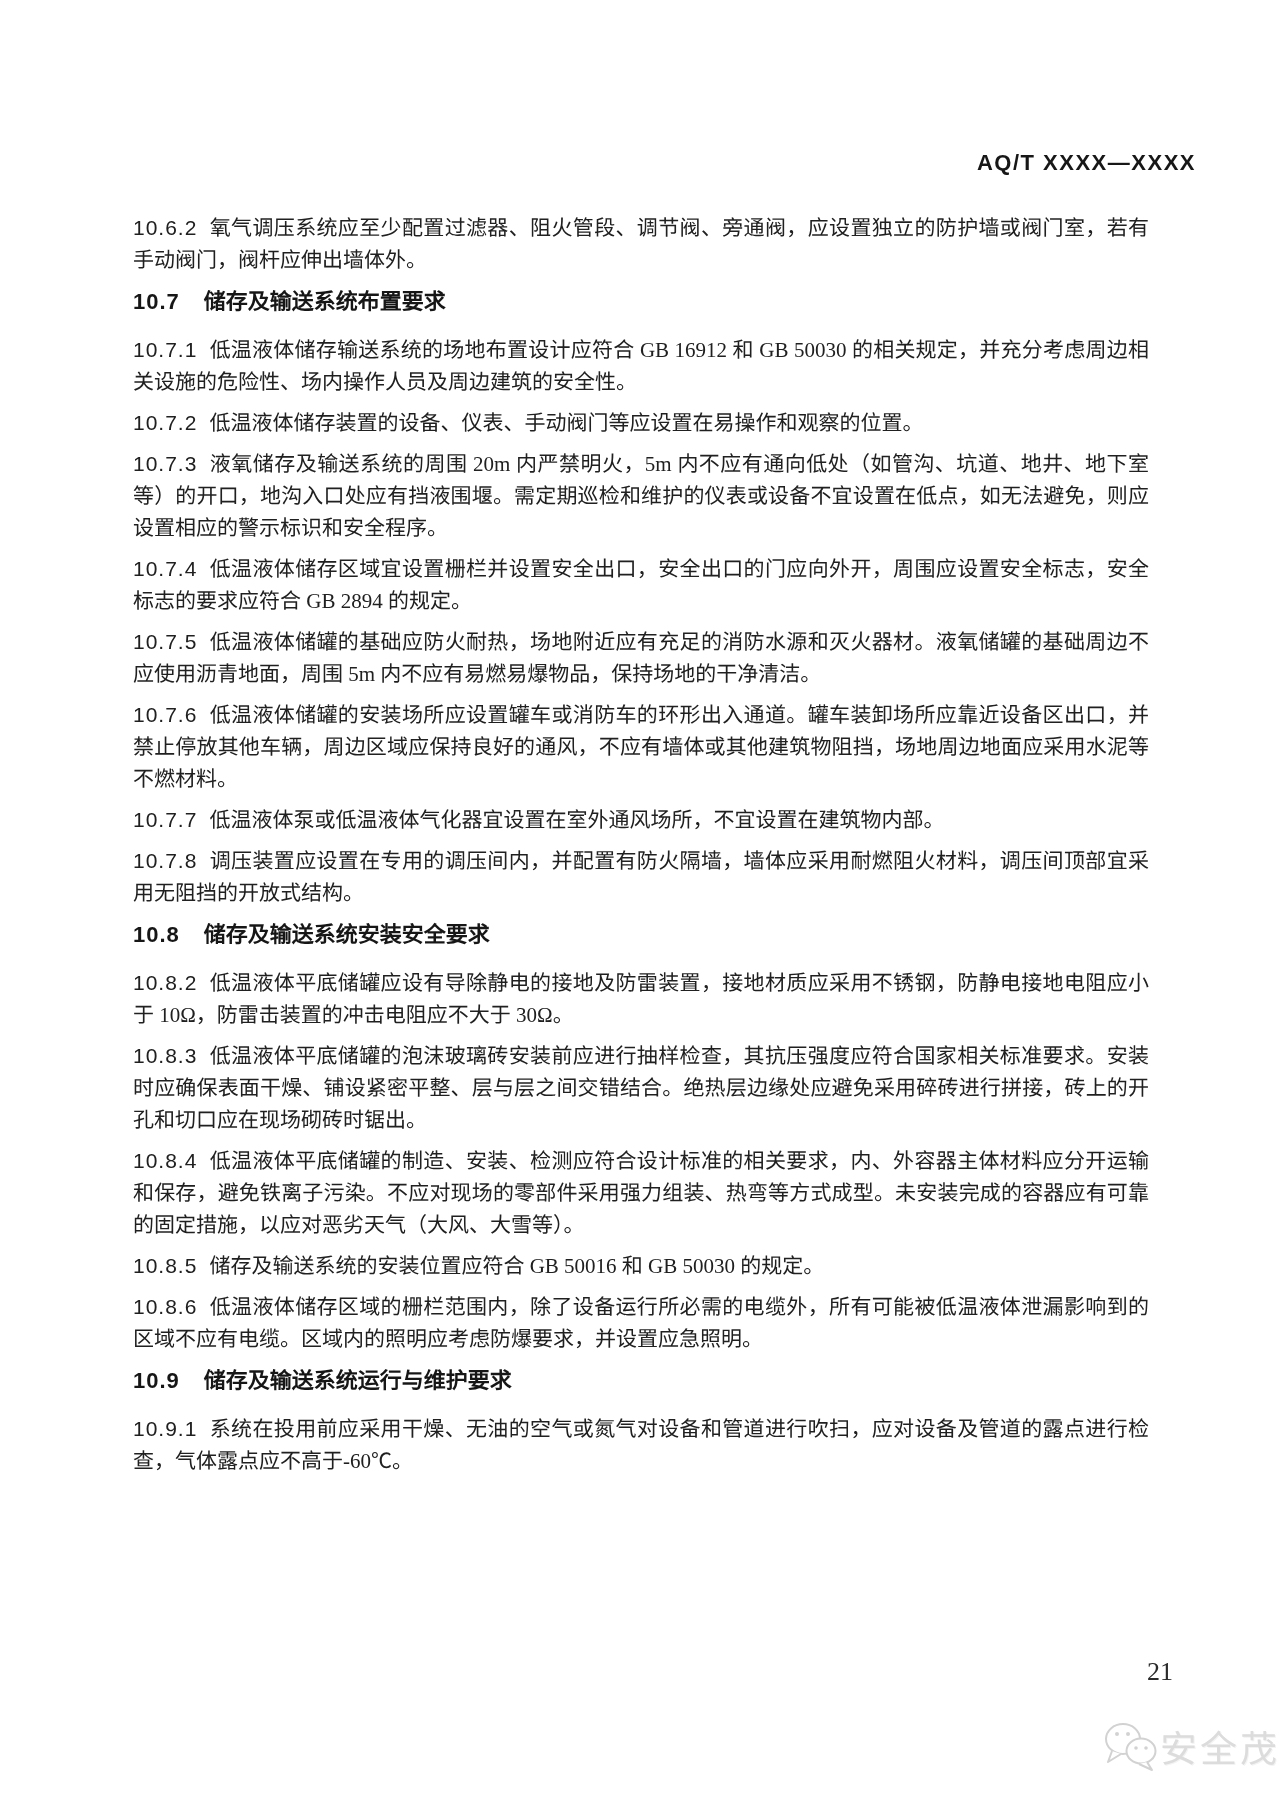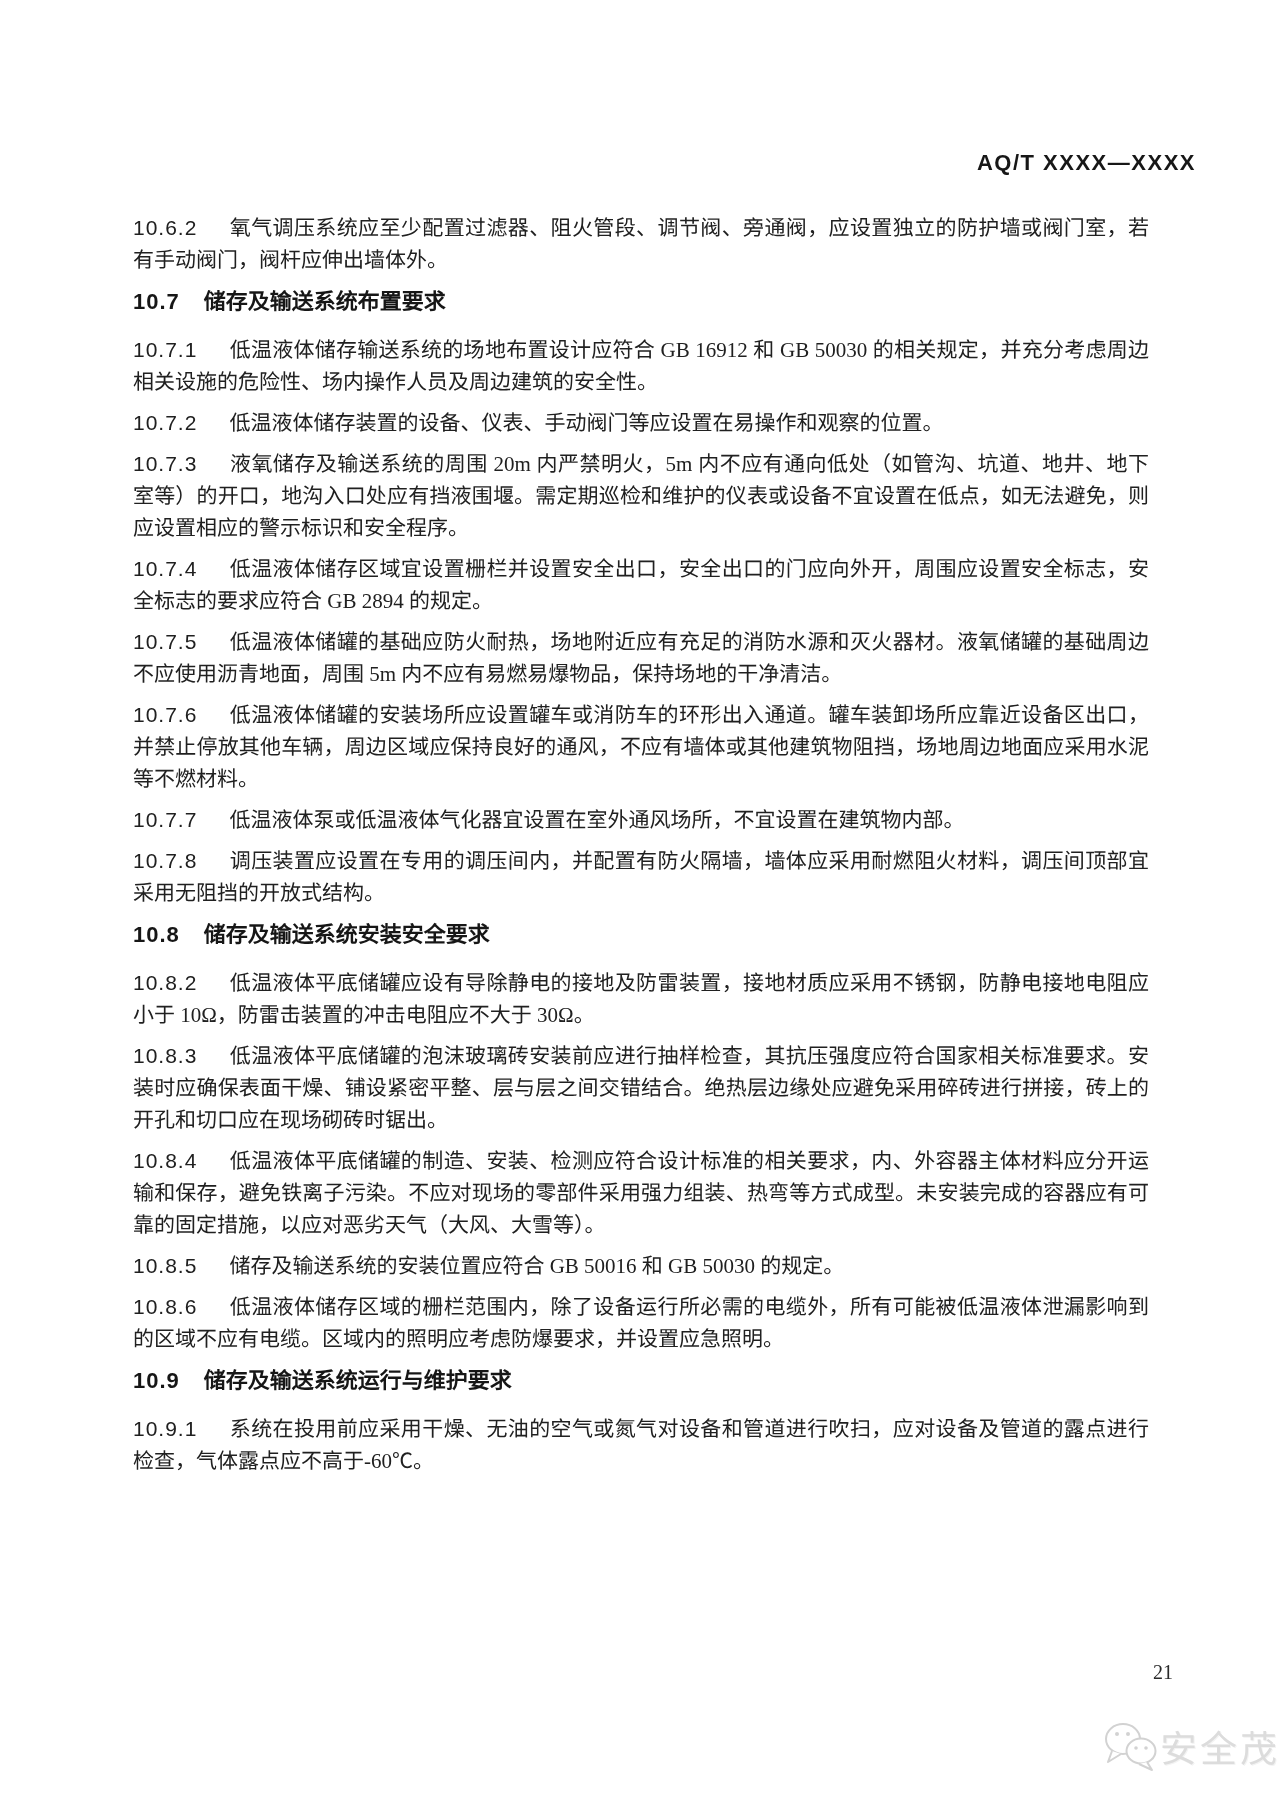--- a/index.html
+++ b/index.html
@@ -33,41 +33,41 @@
   .clause {
     margin: 0 0 9px 0;
     font-size: 21px;
     line-height: 32px;
     text-align: justify;
     color: #202020;
   }
   .clause .num {
     font-family: "Liberation Sans", sans-serif;
     letter-spacing: 1px;
-    margin-right: 32px;
+    margin-right: 12px;
     white-space: nowrap;
   }
   .heading {
     margin: 10px 0 16px 0;
     font-family: Liberation Sans, sans-serif;
     font-weight: 700;
     font-size: 22px;
     line-height: 32px;
     color: #161616;
   }
   .heading .num {
     letter-spacing: 1px;
     margin-right: 24px;
     white-space: nowrap;
   }
   .page-number {
     position: absolute;
     top: 1660px;
     right: 143px;
-    font-size: 20px;
+    font-size: 26px;
     line-height: 24px;
     color: #2a2a2a;
   }
   .watermark {
     position: absolute;
     top: 1720px;
     right: 36px;
     display: flex;
     align-items: flex-end;
     gap: 0;

